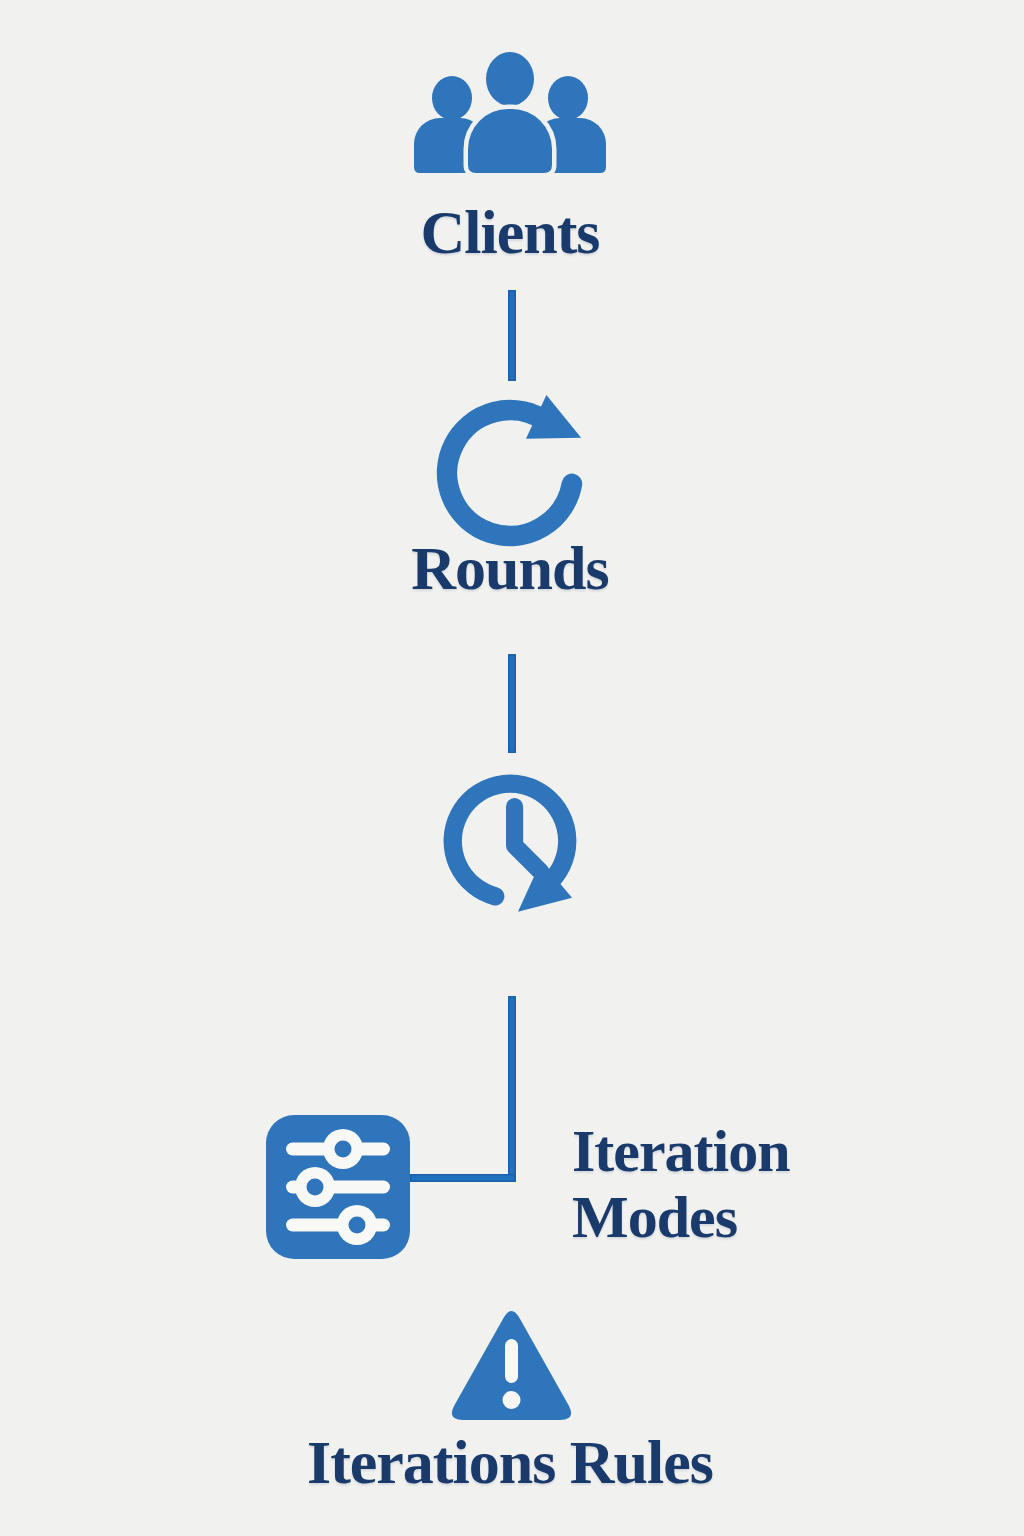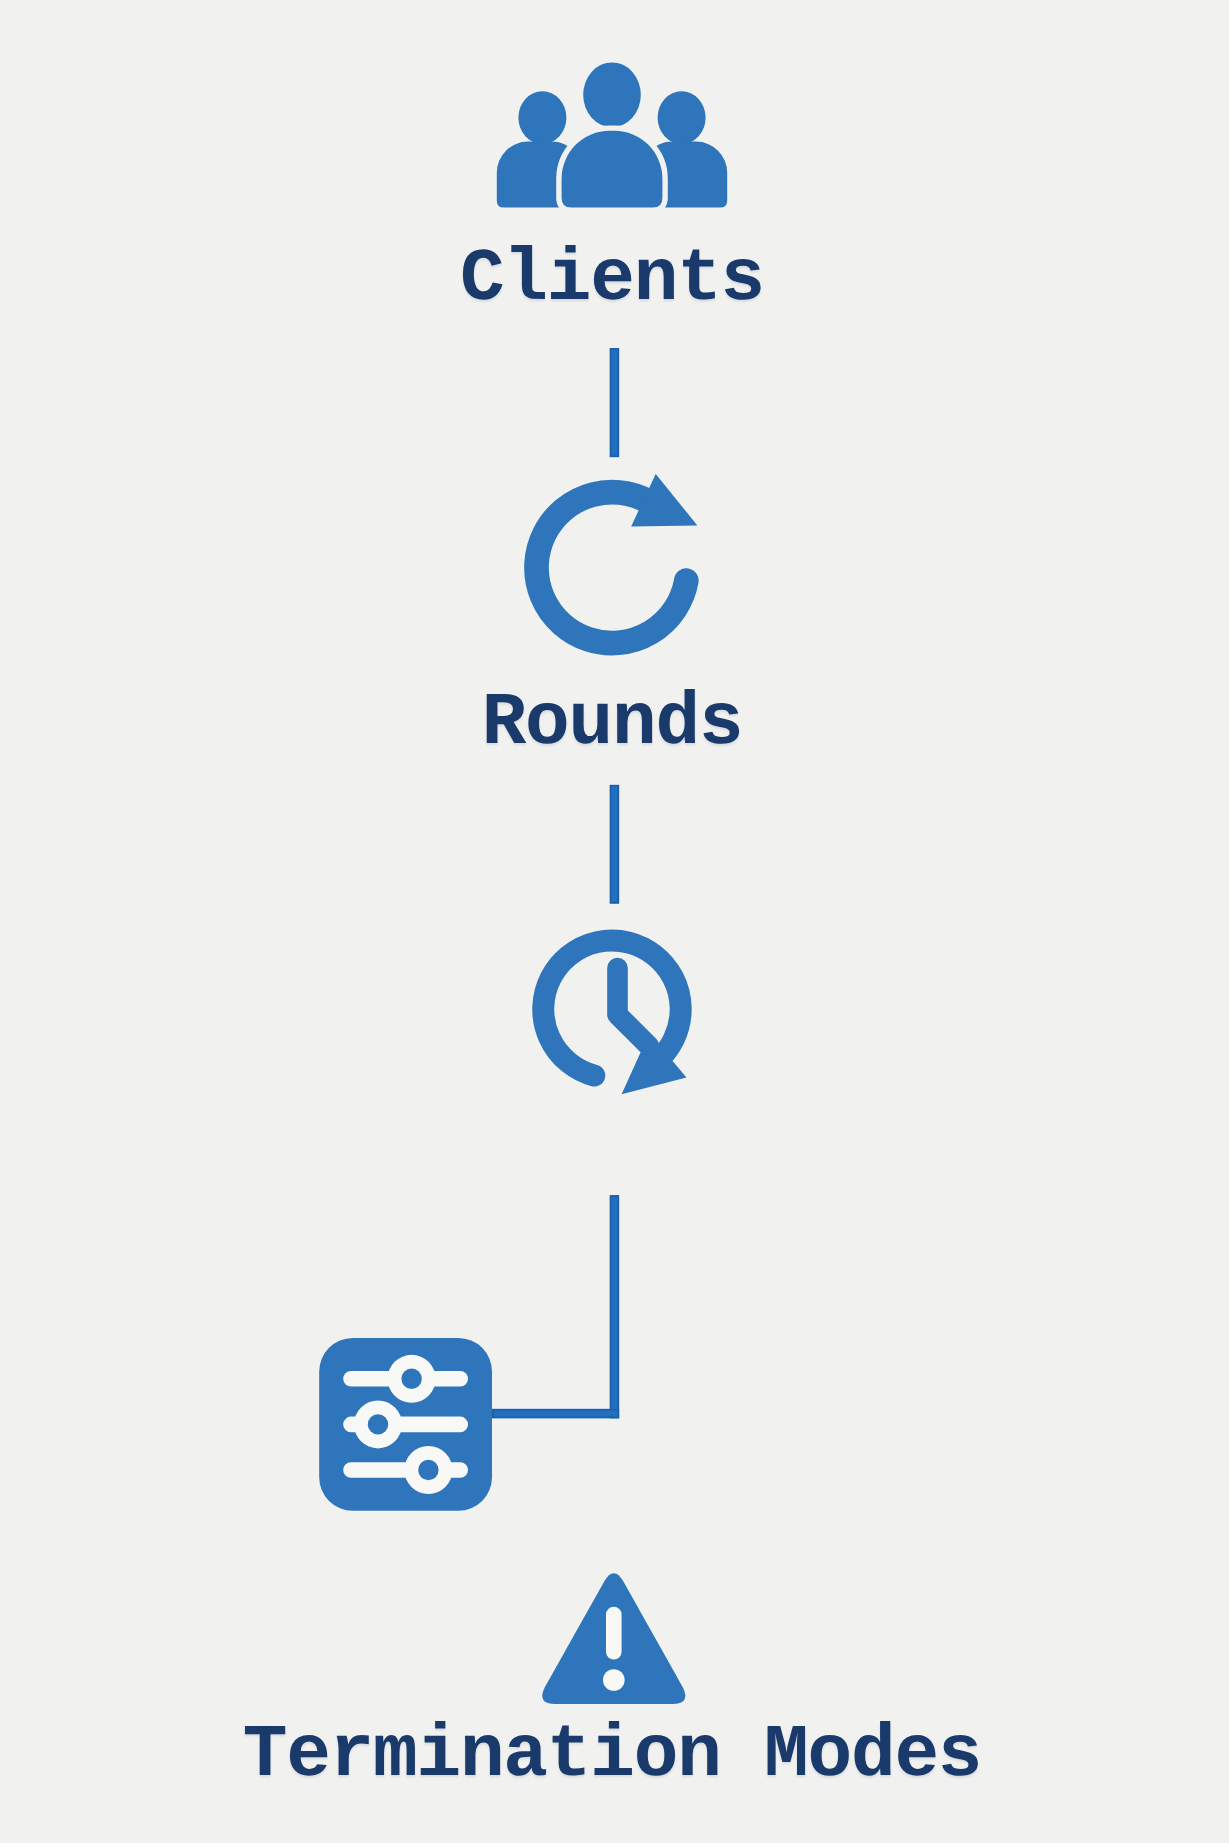--- a/index.html
+++ b/index.html
@@ -10,21 +10,21 @@
     --background:#F1F1EF;
     --icon-detail-white:#F8F8F6;
   }
   *{margin:0;padding:0;box-sizing:border-box}
   html,body{background:var(--background)}
   .canvas{
     position:relative;
     width:1024px;height:1536px;
     background:var(--background);
     overflow:hidden;
-    font-family:Liberation Mono, monospace;
+    font-family:Liberation Serif, serif;
   }
   svg{position:absolute;overflow:visible;display:block}
   .blue{fill:var(--icon-blue)}
   .stroke-blue{stroke:var(--icon-blue);fill:none}
   .halo{stroke:var(--background);stroke-width:9;paint-order:stroke}
   .white{fill:var(--icon-detail-white)}
   .label{
     position:absolute;
     font-weight:700;
     color:var(--label-navy);
@@ -57,21 +57,21 @@
     </g>
   </svg>
   <div class="label center" style="top:200px">Clients</div>
 
   <div class="connector" style="left:508px;top:290px;width:8px;height:91px"></div>
 
   <svg viewBox="-62 -62 124 124" style="left:435px;top:398px;width:150px;height:150px">
     <path class="stroke-blue" stroke-width="17" stroke-linecap="round" d="M 51.2,9 A 52,52 0 1 1 29.8,-42.6"></path>
     <polygon class="blue" points="32,0 -9,-20 -9,20" transform="translate(29.8,-42.6) rotate(25)"></polygon>
   </svg>
-  <div class="label center" style="top:570px">Rounds</div>
+  <div class="label center" style="top:536px">Rounds</div>
 
   <div class="connector" style="left:508px;top:654px;width:8px;height:99px"></div>
 
   <svg viewBox="-62 -62 124 124" style="left:439px;top:770px;width:142px;height:142px">
     <path class="stroke-blue" stroke-width="16" stroke-linecap="round" d="M -12.9,48.3 A 50,50 0 1 1 32.1,38.3"></path>
     <polygon class="blue" points="34,0 -10,-21 -10,21" transform="translate(33,40) rotate(140)"></polygon>
     <path class="stroke-blue" stroke-width="15" stroke-linecap="round" stroke-linejoin="round" d="M 4,-30 L 4,4 L 27,27"></path>
   </svg>
 
   <div class="connector" style="left:508px;top:996px;width:8px;height:186px"></div>
@@ -86,21 +86,22 @@
       <circle cx="77" cy="34" r="20"></circle>
       <circle cx="49" cy="72" r="20"></circle>
       <circle cx="91" cy="110" r="20"></circle>
     </g>
     <g class="blue">
       <circle cx="77" cy="34" r="8.5"></circle>
       <circle cx="49" cy="72" r="8.5"></circle>
       <circle cx="91" cy="110" r="8.5"></circle>
     </g>
   </svg>
+  <div class="label modes">Iteration Modes</div>
 
   <svg viewBox="0 0 127 118" style="left:448px;top:1303px;width:127px;height:118px">
     <path class="blue" d="M55.5,15 L6,103 Q-1,117 15,117 L112,117 Q128,117 121,103 L71.5,15 Q63.5,1 55.5,15 Z"></path>
     <rect class="white" x="57" y="36" width="13" height="44" rx="6.5"></rect>
     <circle class="white" cx="63.5" cy="97" r="9"></circle>
   </svg>
-  <div class="label center" style="top:1430px">Termination Modes</div>
+  <div class="label center" style="top:1430px">Iterations Rules</div>
 
 </div>
 
 </body></html>

